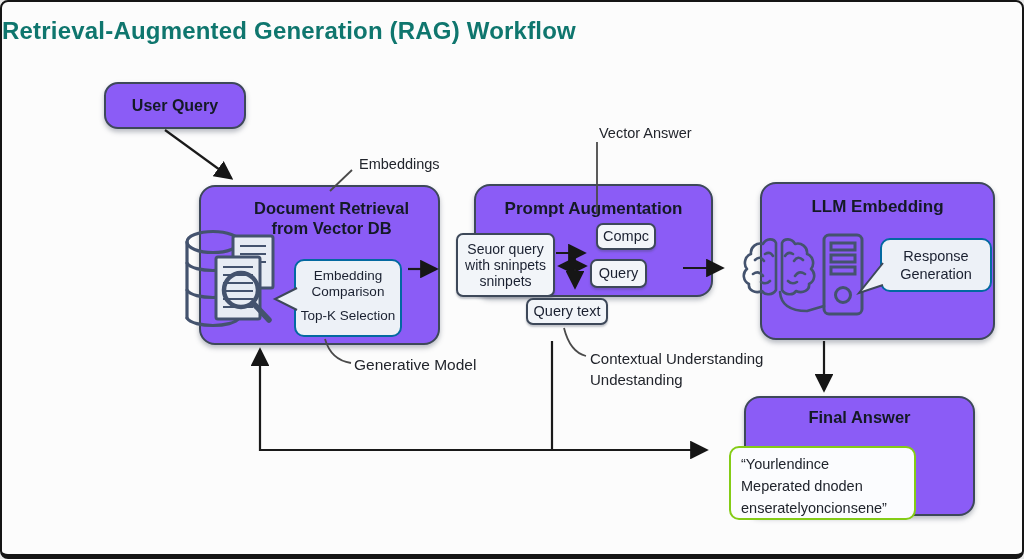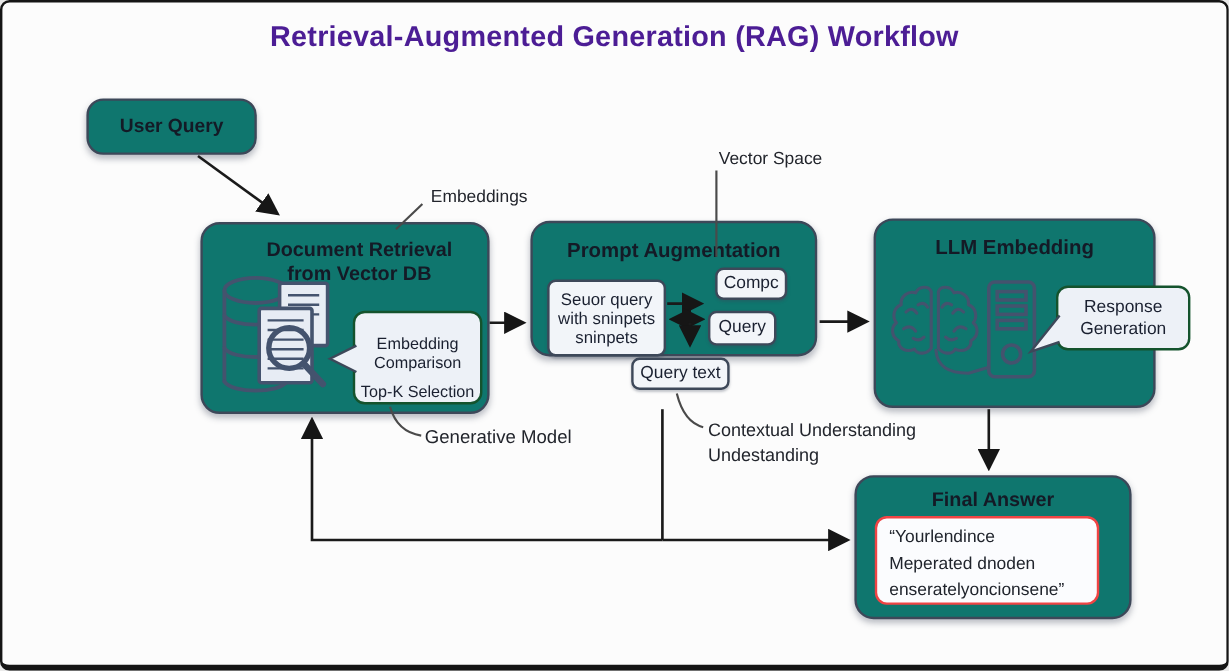--- a/index.html
+++ b/index.html
@@ -2,50 +2,50 @@
 <html><head>
 <meta charset="utf-8">
 <style>
   html,body { margin:0; padding:0; background:#e9e9e9; font-family:"Liberation Sans", sans-serif; }
   .canvas {
     position:relative; width:1024px; height:559px; box-sizing:border-box;
     background:#fcfcfc; border:2px solid #151515; border-bottom-width:5px;
     border-radius:8px; overflow:hidden;
   }
   .diagram-title {
-    position:absolute; left:0; right:0; top:15px; text-align:center;
-    font-size:24px; font-weight:600; color:#4c1d95; letter-spacing:.2px; z-index:6;
+    position:absolute; left:0; right:0; top:15px; 
+    font-size:24px; font-weight:600; color:#0f766e; letter-spacing:.2px; z-index:6;
   }
   .node {
-    position:absolute; box-sizing:border-box; background:#0f766e;
+    position:absolute; box-sizing:border-box; background:#8b5cf6;
     border:2.5px solid #3d4859; border-radius:16px;
-    box-shadow:0 3px 5px rgba(60,70,90,.35); z-index:1;
+    box-shadow:0 3px 5px rgba(60,70,90,.35); z-index:1;margin-left:32px;
   }
   .node-title {
     position:absolute; left:0; right:0; text-align:center;
     font-weight:bold; font-size:16.5px; line-height:1.2; color:#141a26;
   }
   .chip {
     position:absolute; box-sizing:border-box; background:#f2f5f9;
     border:2px solid #3d4859; border-radius:7px; z-index:3;
     display:flex; align-items:center; justify-content:center;
     font-size:14.5px; color:#1a2030; box-shadow:0 1.5px 2px rgba(60,70,90,.3);
     text-align:center; line-height:1.15;
   }
   .mainchip { flex-direction:column; font-size:14px;text-align:center; }
   .bubble {
     position:absolute; box-sizing:border-box; background:#edf1f7;
-    border:2px solid #14532d; border-radius:10px; z-index:3;
+    border:2px solid #0369a1; border-radius:10px; z-index:3;
     font-size:13.5px; color:#1a2030; text-align:center; line-height:1.22;
-    padding:16px 4px;
+    padding:5px 4px;
   }
   .quotebox {
     position:absolute; box-sizing:border-box; background:#fbfcfe;
-    border:2px solid #ef4444; border-radius:10px; z-index:3;
-    font-size:14.5px; color:#20242c; line-height:1.5; padding:6px 10px; text-align:left;
+    border:2px solid #84cc16; border-radius:10px; z-index:3;
+    font-size:14.5px; color:#20242c; line-height:1.5; padding:6px 10px; text-align:left;margin-top:16px;
   }
   .label { position:absolute; font-size:14.5px; color:#22252c; z-index:6; line-height:1.4; }
   .icon-svg { position:absolute; z-index:2; }
   .overlay { position:absolute; inset:0; z-index:5; pointer-events:none; }
   .blk { display:block; }
 </style>
 </head>
 <body>
 
 <div class="canvas">
@@ -144,21 +144,21 @@
     <div class="node-title" style="top:10px;">Final Answer</div>
   </div>
 
   <div class="quotebox" style="left:727px;top:428px;width:187px;height:74px;">
     <span class="blk">“Yourlendince</span>
     <span class="blk">Meperated dnoden</span>
     <span class="blk">enseratelyoncionsene”</span>
   </div>
 
   <div class="label" style="left:357px;top:152px;">Embeddings</div>
-  <div class="label" style="left:597px;top:121px;">Vector Space</div>
+  <div class="label" style="left:597px;top:121px;">Vector Answer</div>
   <div class="label" style="left:352px;top:352px;font-size:15.5px;">Generative Model</div>
   <div class="label" style="left:588px;top:346px;font-size:15px;">
     <span class="blk">Contextual Understanding</span>
     <span class="blk">Undestanding</span>
   </div>
 
   <svg class="overlay" width="1024" height="559" viewBox="0 0 1024 559">
     <defs>
       <marker id="ah" viewBox="0 0 10 10" refX="8.5" refY="5" markerWidth="8.5" markerHeight="8.5" orient="auto-start-reverse">
         <path d="M0,0 L10,5 L0,10 Z" fill="#161616"></path>

